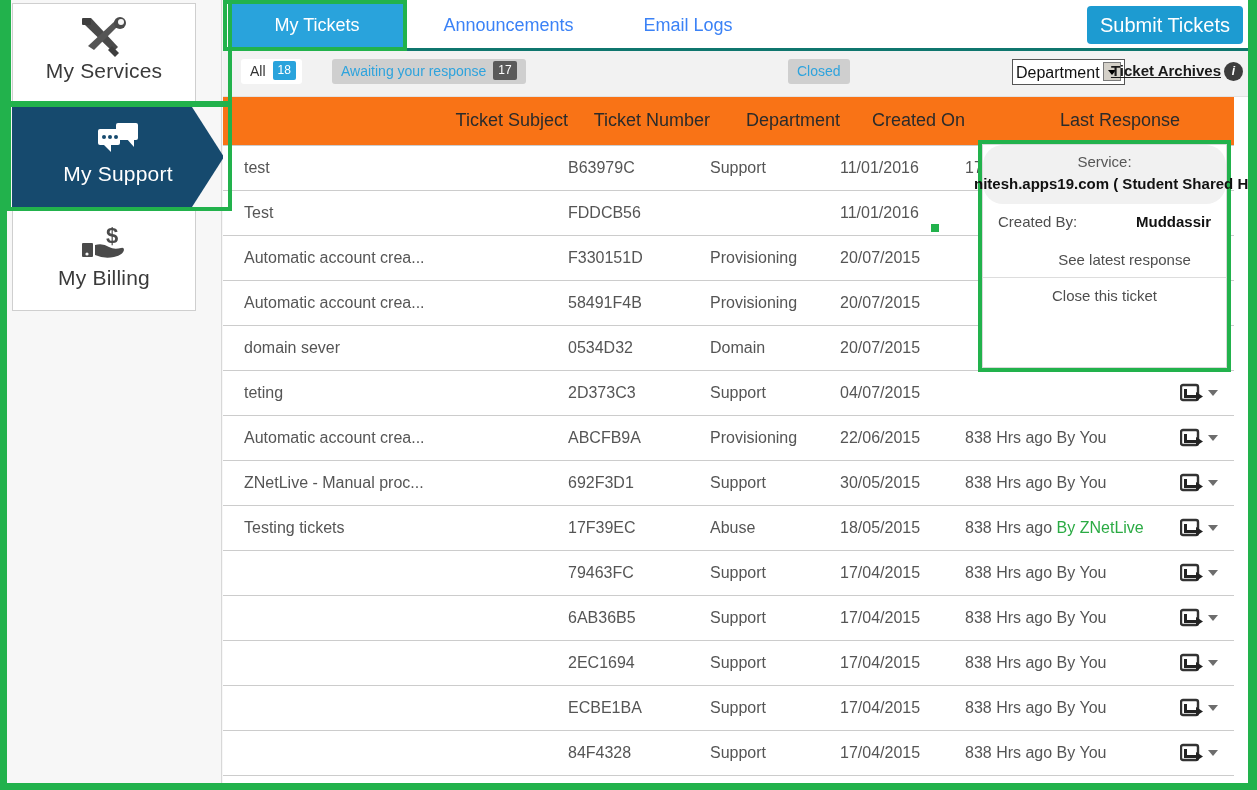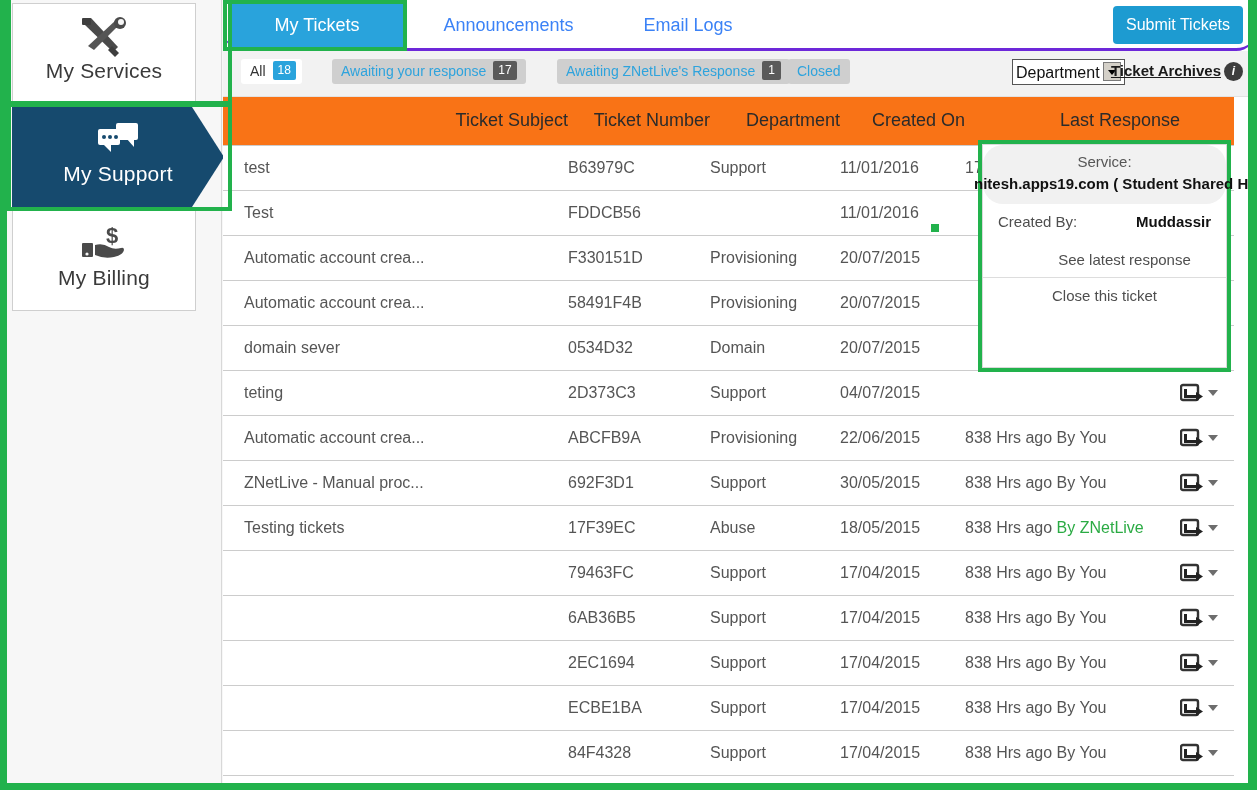--- a/index.html
+++ b/index.html
@@ -96,22 +96,21 @@
     position: absolute; left: 223px; top: 0;
     width: 1034px; height: 790px;
     background: #ffffff;
   }
 
   
   .tabbar {
     position: relative;
     height: 51px;
     background: #ffffff;
-    border-bottom: 3px solid #6d28d9;
-    border-radius: 21px;
+    border-bottom: 3px solid #0f766e;
   }
   .tab {
     position: absolute;
     top: 3px;
     height: 45px;
     line-height: 45px;
     font-size: 18px;
     color: #3b82f6;
     text-align: center;
     cursor: pointer;
@@ -130,21 +129,21 @@
     z-index: 15;
   }
   .submit-btn {
     position: absolute;
     right: 14px; top: 6px;
     height: 38px;
     padding: 0 13px;
     line-height: 38px;
     background: #1d9bd1;
     color: #ffffff;
-    font-size: 16px;
+    font-size: 20px;
     border: none;
     border-radius: 4px;
     cursor: pointer;
     white-space: nowrap;
     font-family: "Liberation Sans", sans-serif;
   }
 
   
   .filterbar {
     position: relative;
@@ -442,23 +441,20 @@
       <div class="tab-hl"></div>
     </div>
 
     <div class="filterbar">
       <div class="chip all" style="left:18px;">
         <span>All</span><span class="badge blue">18</span>
       </div>
       <div class="chip" style="left:109px;">
         <span>Awaiting your response</span><span class="badge grey">17</span>
       </div>
-      <div class="chip" style="left:334px;">
-        <span>Awaiting ZNetLive's Response</span><span class="badge grey">1</span>
-      </div>
       <div class="chip" style="left:565px;">
         <span>Closed</span>
       </div>
 
       <select class="dept-select">
         <option>Department</option>
       </select>
       <div class="dept-caret"></div>
 
       <span class="archives">Ticket Archives</span>

